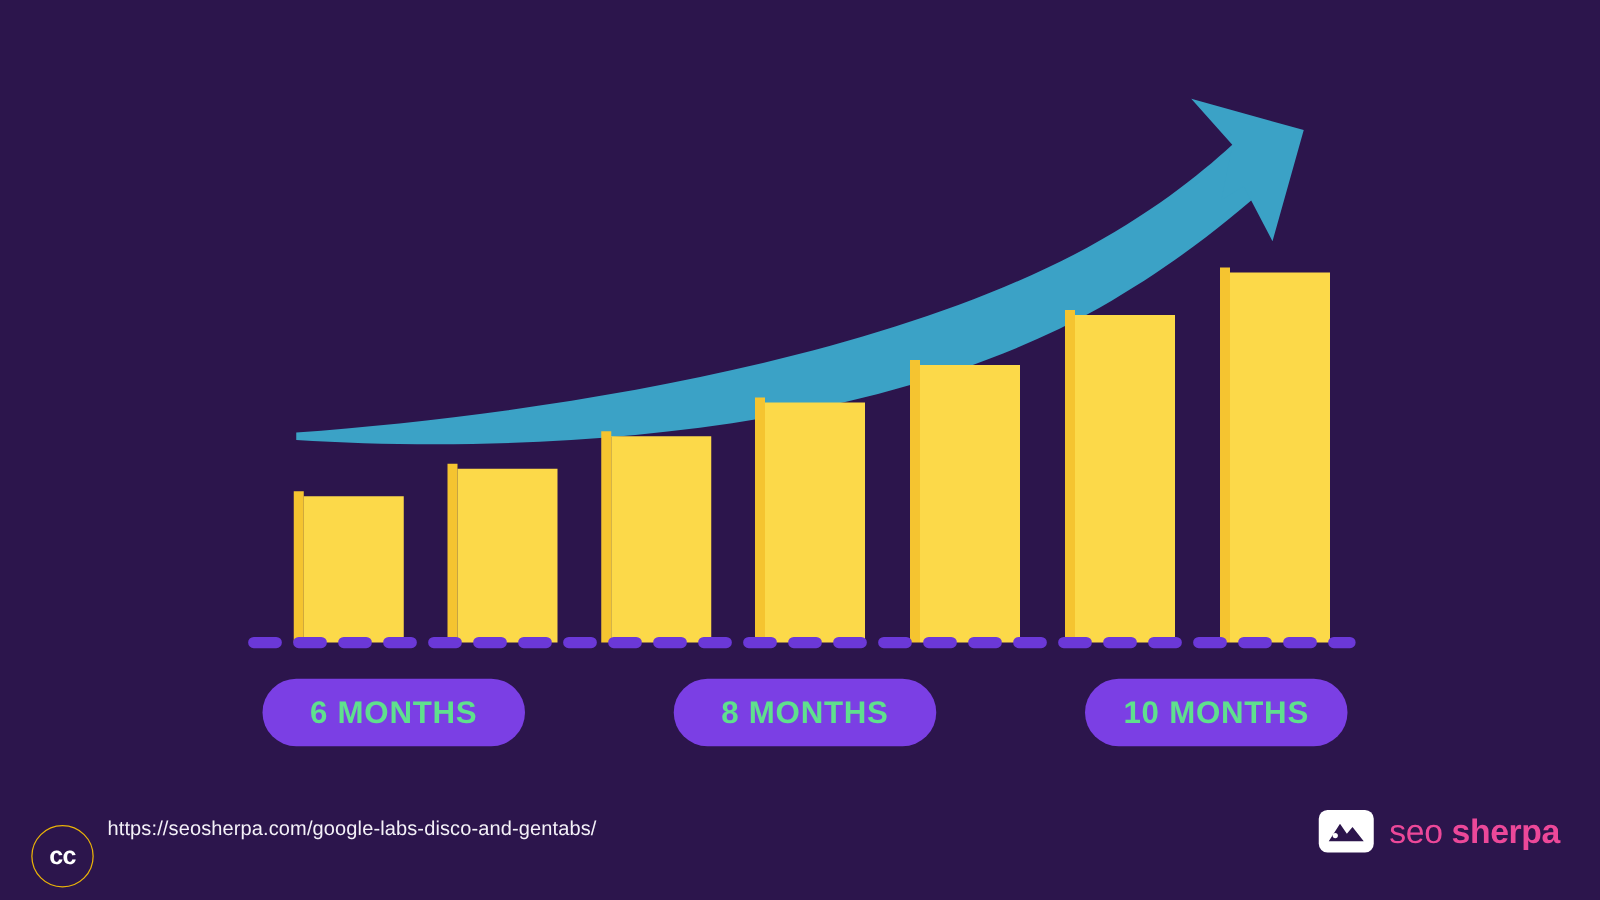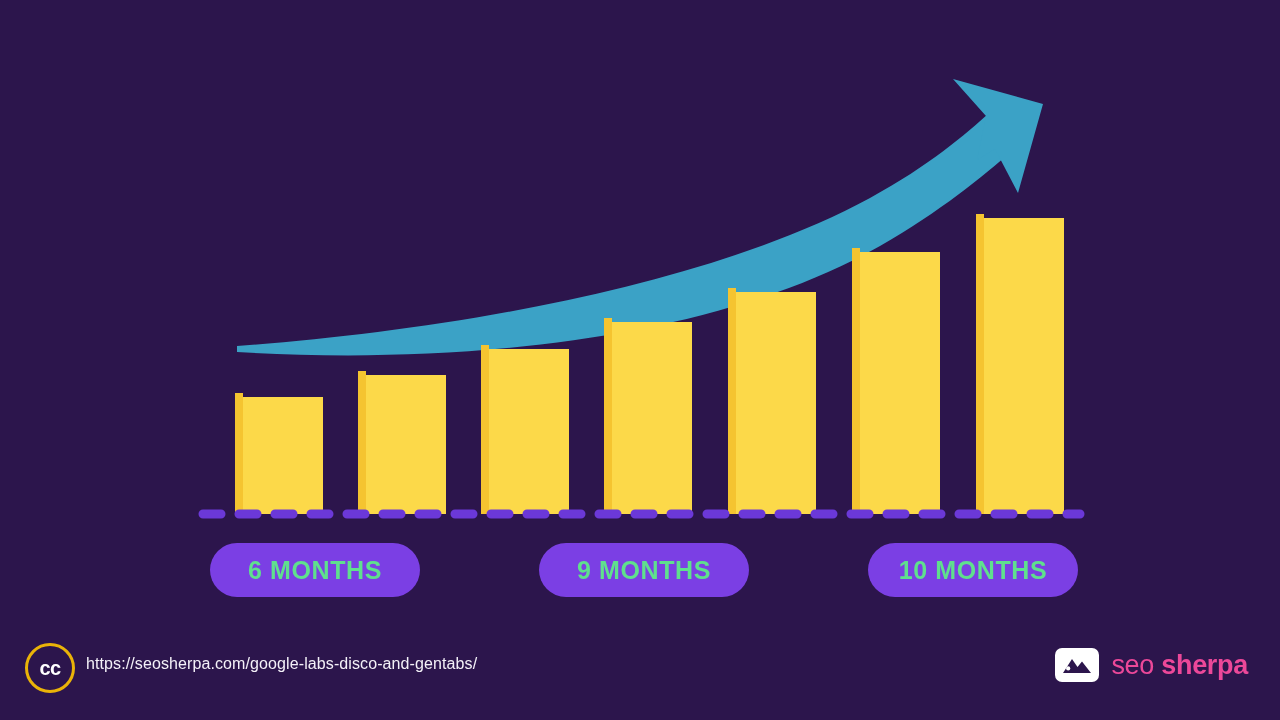--- a/index.html
+++ b/index.html
@@ -63,25 +63,25 @@
   .footer {
     position: absolute;
     left: 0;
     bottom: 0;
     width: 1280px;
     height: 86px;
   }
   .cc-badge {
     position: absolute;
     left: 25px;
-    top: 9px;
+    top: 26px;
     width: 50px;
     height: 50px;
     border-radius: 50%;
-    border: 3px solid #eab308;
+    border: 1px solid #eab308;
     box-sizing: border-box;
     display: flex;
     align-items: center;
     justify-content: center;
   }
   .cc-badge-text {
     color: #ffffff;
     font-size: 20px;
     font-weight: bold;
     letter-spacing: -0.5px;
@@ -166,21 +166,21 @@
         </g>
 
     </svg>
   </div>
 
   <div class="pill-row">
     <div class="pill pill-0">
       <span class="pill-label">6 MONTHS</span>
     </div>
     <div class="pill pill-1">
-      <span class="pill-label">9 MONTHS</span>
+      <span class="pill-label">8 MONTHS</span>
     </div>
     <div class="pill pill-2">
       <span class="pill-label">10 MONTHS</span>
     </div>
   </div>
 
   <div class="footer">
     <div class="cc-badge">
       <span class="cc-badge-text">cc</span>
     </div>

